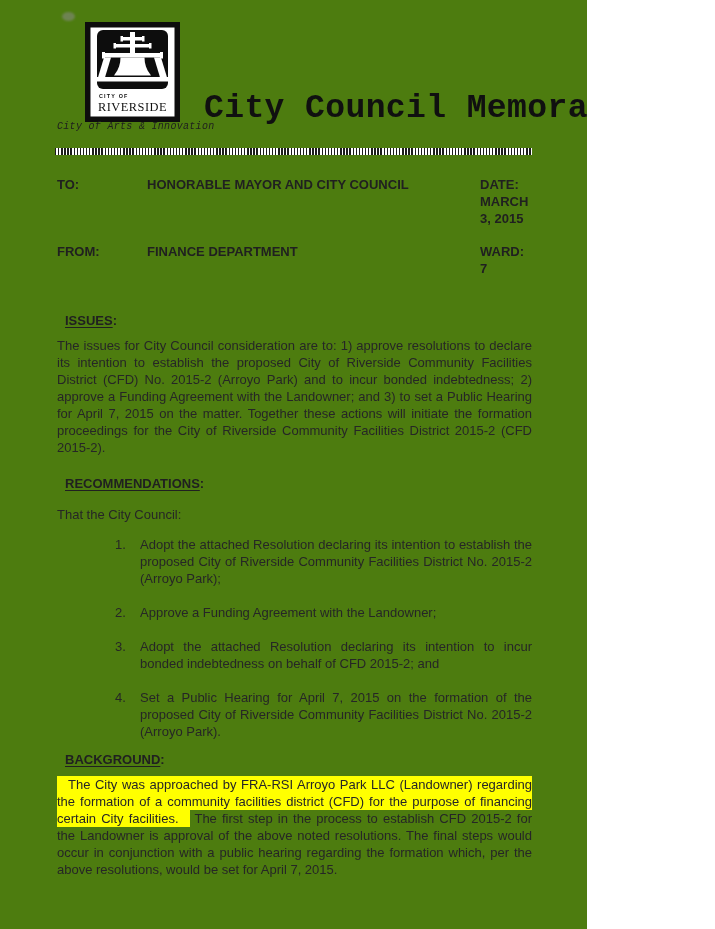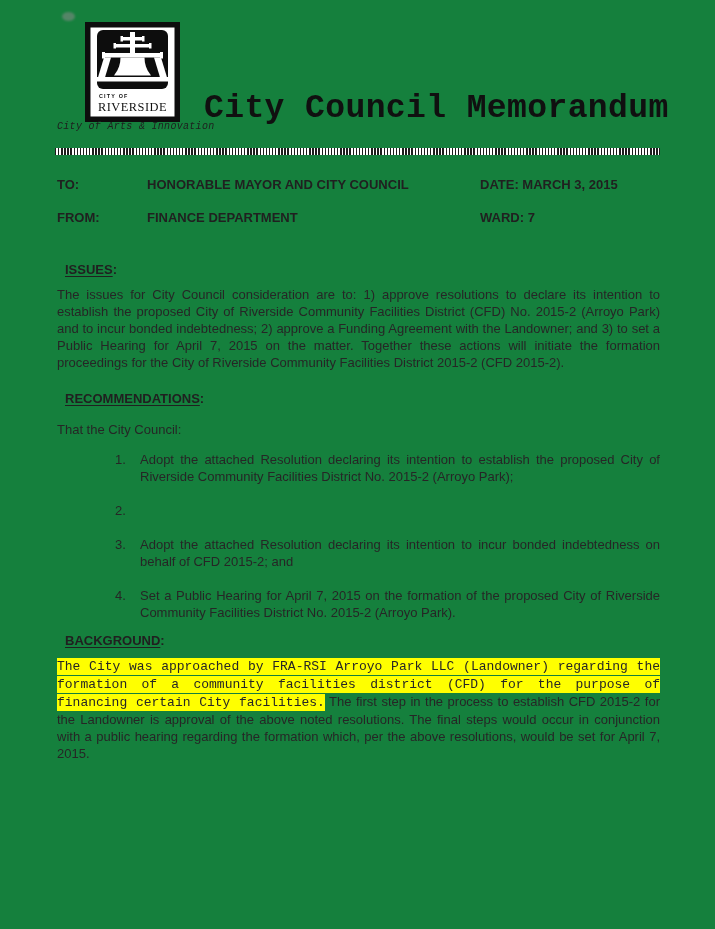--- a/index.html
+++ b/index.html
@@ -1,21 +1,21 @@
 <!DOCTYPE html>
 <html><head>
 <meta charset="utf-8">
 <style>
   html, body { margin: 0; padding: 0; background: #ffffff; }
   .page {
     position: relative;
-    width: 715px;
+    width: 587px;
     height: 929px;
     overflow: hidden;
-    background: #15803d;
+    background: #4d7c0f;
     font-family: "Liberation Sans", sans-serif;
     color: #262626;
   }
   
   .letterhead { position: relative; height: 156px; }
   .seal { position: absolute; left: 85px; top: 22px; width: 95px; height: 100px; }
   .scan-smudge {
     position: absolute; left: 62px; top: 12px; width: 13px; height: 9px;
     background: #8a8a8a; border-radius: 50%; opacity: 0.55; filter: blur(1px);
   }
@@ -48,21 +48,21 @@
   .para { text-align: justify; margin: 8px 0 0 0; }
   .mt-sec { margin-top: 19px; }
   .intro { margin: 14px 0 0 0; }
   .rec-item { display: flex; margin-top: 17px; }
   .rec-item.first { margin-top: 13px; }
   .rec-num { flex: 0 0 25px; margin-left: 58px; }
   .rec-text { flex: 1; text-align: justify; }
   .bg-head { margin-top: 11px; }
   .bg-para { margin-top: 7px; }
   .last-para { margin-top: 21px; }
-  .hl { padding: 1px 0; font-family: Liberation Mono, monospace; }
+  .hl { padding: 1px 11px; }
 </style>
 </head>
 <body>
 
 <div class="page" style="color: rgb(38, 38, 38);">
 
   <div class="letterhead">
     <div class="scan-smudge"></div>
 
     <svg class="seal" viewBox="0 0 95 100" xmlns="http://www.w3.org/2000/svg">
@@ -123,20 +123,21 @@
     <div class="section">
       <p class="sec-heading mt-sec"><span class="u">RECOMMENDATIONS</span><span>:</span></p>
       <p class="intro">That the City Council:</p>
 
       <div class="rec-item first">
         <span class="rec-num">1.</span>
         <span class="rec-text">Adopt the attached Resolution declaring its intention to establish the proposed City of Riverside Community Facilities District No. 2015-2 (Arroyo Park);</span>
       </div>
       <div class="rec-item">
         <span class="rec-num">2.</span>
+        <span class="rec-text">Approve a Funding Agreement with the Landowner;</span>
       </div>
       <div class="rec-item">
         <span class="rec-num">3.</span>
         <span class="rec-text">Adopt the attached Resolution declaring its intention to incur bonded indebtedness on behalf of CFD 2015-2; and</span>
       </div>
       <div class="rec-item">
         <span class="rec-num">4.</span>
         <span class="rec-text">Set a Public Hearing for April 7, 2015 on the formation of the proposed City of Riverside Community Facilities District No. 2015-2 (Arroyo Park).</span>
       </div>
     </div>

